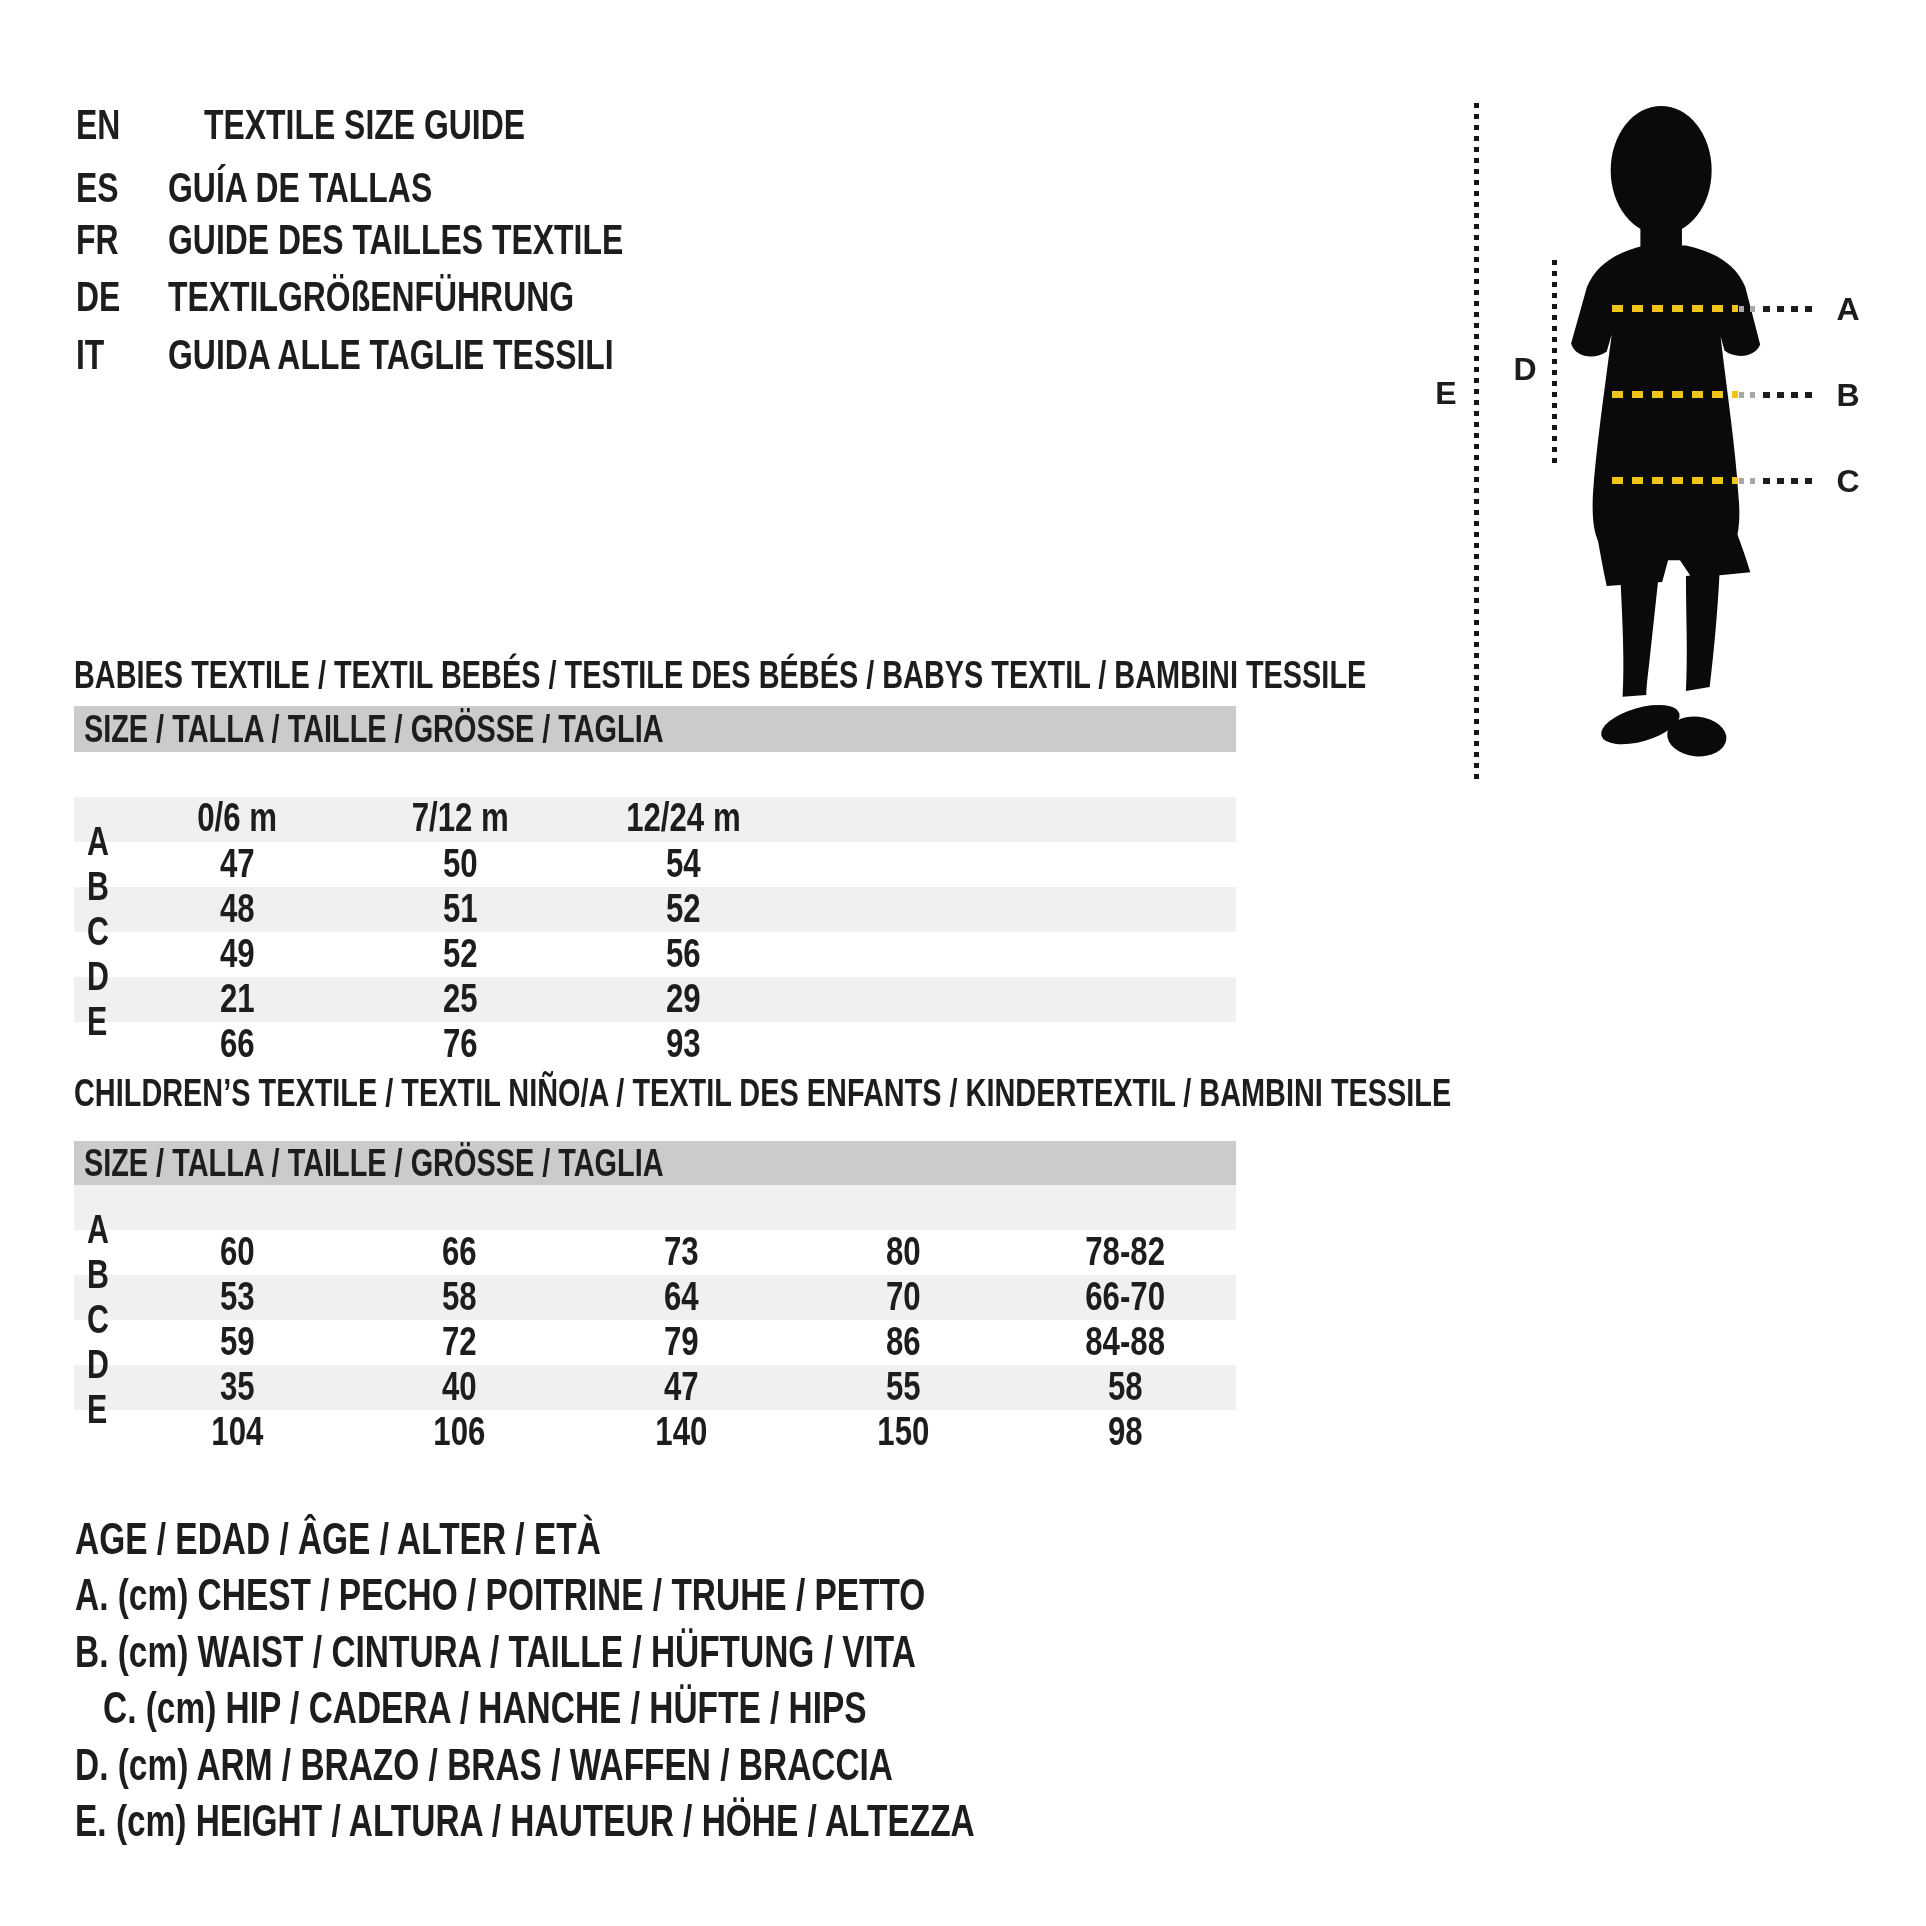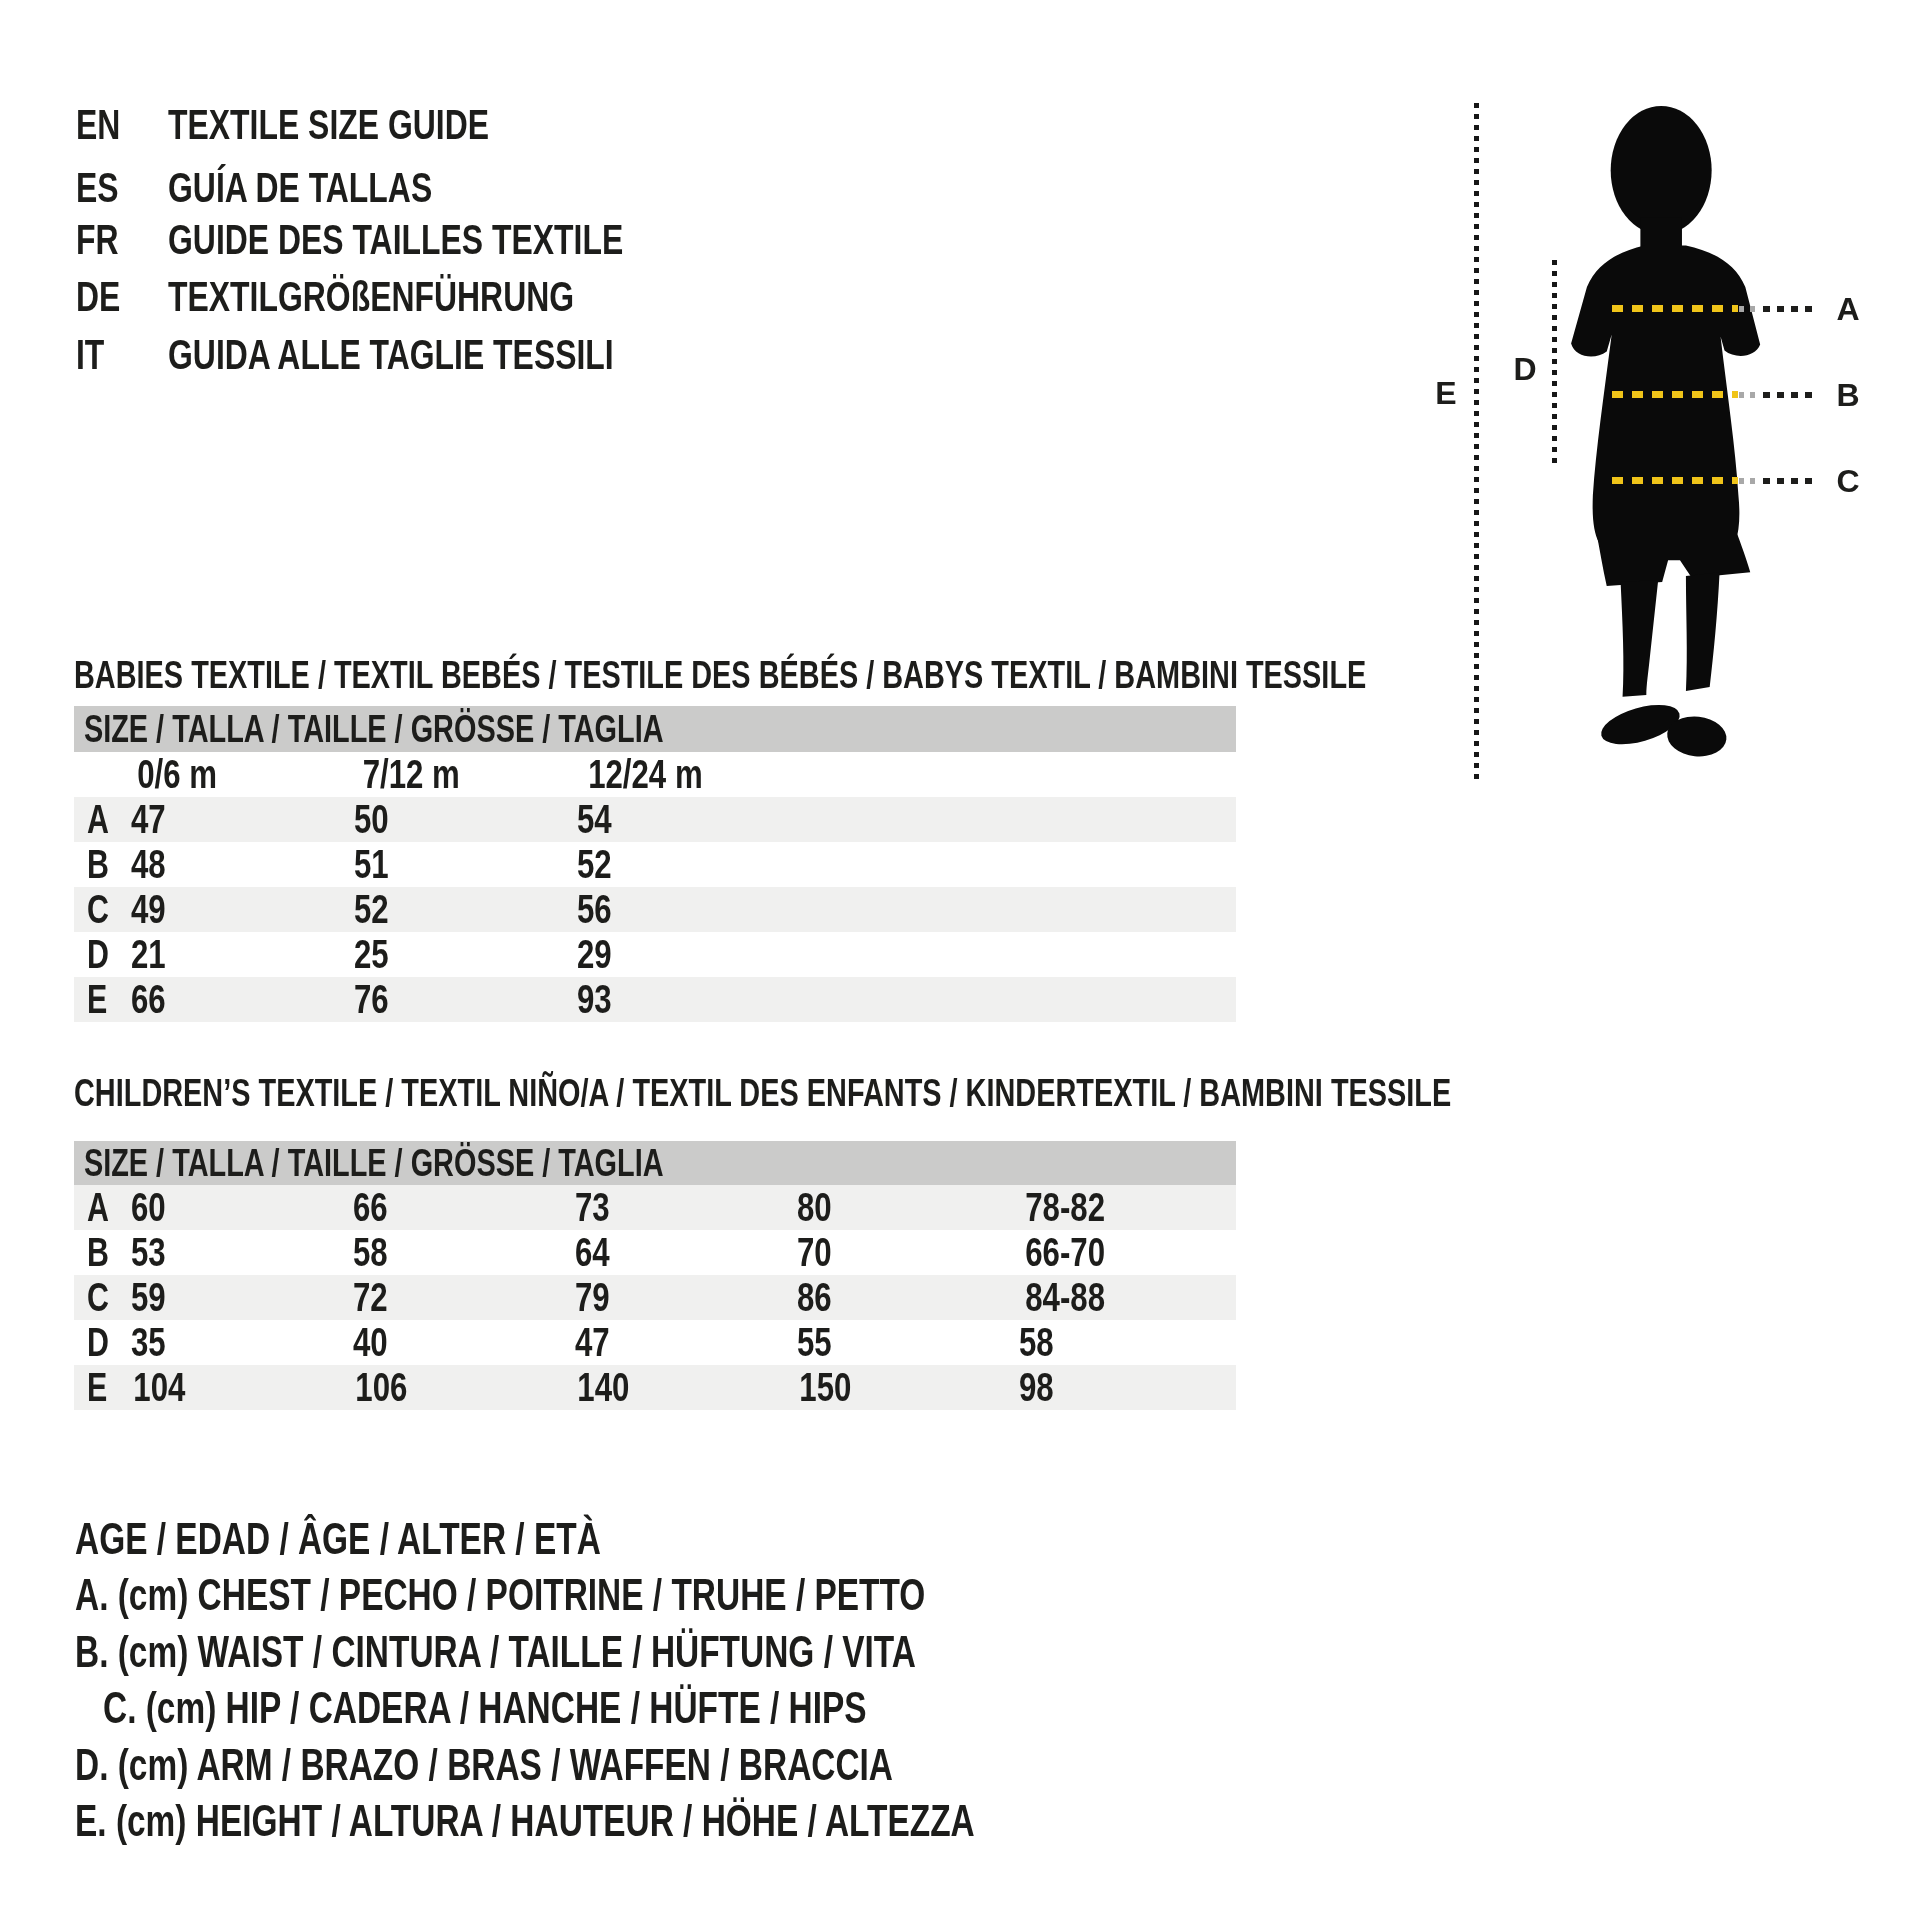--- a/index.html
+++ b/index.html
@@ -18,38 +18,38 @@
   .lang-code{width:92px;}
   
   .sec-title{position:absolute;left:74px;font-size:38px;line-height:44px;}
   
   .size-bar{position:absolute;left:74px;width:1162px;background:#cbcbca;display:flex;align-items:center;font-size:38px;}
   .size-bar .cond{padding-left:13px;}
   
   .stable{position:absolute;left:74px;width:1162px;}
   .trow{display:grid;align-items:center;font-size:40px;}
   .trow .rlab{padding-left:13px;}
-  .trow .cell{}
+  .trow .cell{text-align:center;margin-top:44px;}
   .band{background:#f0f0ef;}
   
   .legend-row{position:absolute;left:75px;height:56px;display:flex;align-items:center;font-size:44px;}
   
   .vdots{position:absolute;width:5px;background:repeating-linear-gradient(to bottom,#161616 0 5px,transparent 5px 11px);}
   .ydash{position:absolute;height:7px;background:repeating-linear-gradient(to right,#f0c419 0 11px,transparent 11px 20px);}
   .fdash{position:absolute;height:6px;background:repeating-linear-gradient(to right,#a8a8a8 0 5px,transparent 5px 11px);}
   .kdash{position:absolute;height:6px;background:repeating-linear-gradient(to right,#1d1d1b 0 7px,transparent 7px 14px);}
   .mlabel{position:absolute;width:44px;height:44px;display:flex;align-items:center;justify-content:center;font-size:32px;}
 </style>
 </head>
 <body>
 
 <div id="canvas">
 
   <div id="langs">
-      <div class="lang-row" style="top: 96px;">
+      <div class="lang-row" style="top: 96px; gap: 36px;">
         <span class="lang-code"><span class="cond">EN</span></span>
         <span><span class="cond">TEXTILE SIZE GUIDE</span></span>
       </div>
       <div class="lang-row" style="top: 159px;">
         <span class="lang-code"><span class="cond">ES</span></span>
         <span><span class="cond">GUÍA DE TALLAS</span></span>
       </div>
       <div class="lang-row" style="top: 211px;">
         <span class="lang-code"><span class="cond">FR</span></span>
         <span><span class="cond">GUIDE DES TAILLES TEXTILE</span></span>

